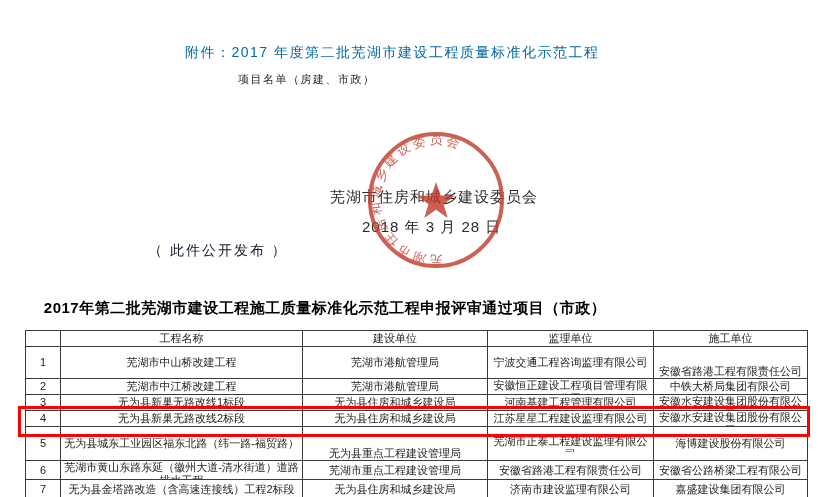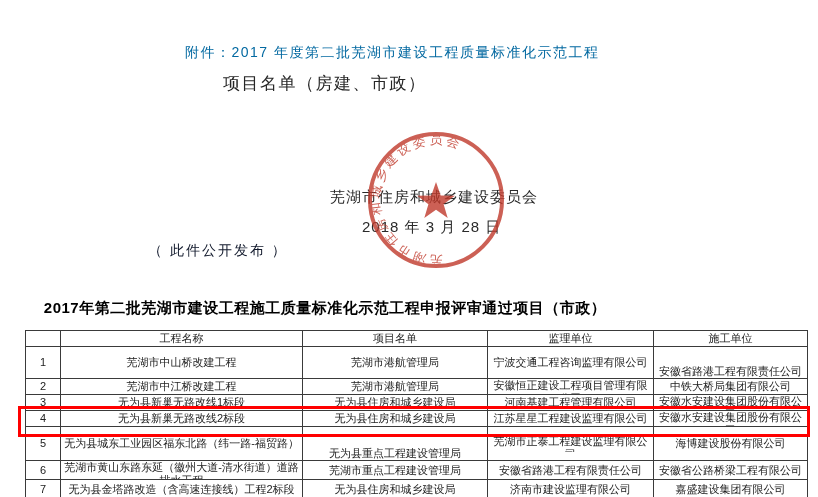--- a/index.html
+++ b/index.html
@@ -1,20 +1,20 @@
 <!DOCTYPE html>
 <html><head>
 <meta charset="utf-8">
 <style>
   html,body{margin:0;padding:0;background:#fff;}
   body{width:818px;height:497px;position:relative;overflow:hidden;
        font-family:"Liberation Sans","DejaVu Sans",sans-serif;color:#1f1f1f;}
   .abs{position:absolute;}
   .doc-line1{left:185px;top:44px;font-size:14px;letter-spacing:1.5px;color:#0369a1;}
-  .doc-line2{left:223px;top:72px;font-size:17px;letter-spacing:1.5px;color:#262626;}
+  .doc-line2{left:238px;top:72px;font-size:11px;letter-spacing:1.5px;color:#262626;}
   .issuer{left:330px;top:188px;font-size:15px;letter-spacing:1px;color:#2a2a2a;z-index:1;}
   .issue-date{left:362px;top:218px;font-size:15px;letter-spacing:1px;color:#2a2a2a;z-index:1;}
   .public-note{left:148px;top:242px;font-size:14px;letter-spacing:2px;color:#0f172a;}
   .seal{left:358px;top:122px;width:156px;height:156px;z-index:2;opacity:.8;}
   .tbl-title{left:0;top:299px;width:650px;text-align:center;font-size:15px;
              font-weight:bold;color:#000;letter-spacing:.5px;}
   table.main{position:absolute;left:25px;top:330px;width:782px;border-collapse:collapse;
              table-layout:fixed;font-size:11px;color:#222;}
   table.main th,table.main td{border:1px solid #3a3a3a;padding:0 3px;text-align:center;
              vertical-align:middle;font-weight:normal;}
@@ -52,21 +52,21 @@
     <col style="width:35px">
       <col style="width:242px">
       <col style="width:185px">
     <col style="width:166px">
       <col style="width:154px">
   </colgroup>
   <thead>
     <tr>
       <th></th>
       <th>工程名称</th>
-      <th>项目名单</th>
+      <th>建设单位</th>
       <th>监理单位</th>
       <th>施工单位</th>
     </tr>
   </thead>
   <tbody>
       <tr style="height: 16px;">
         <td>
           <div class="clip" style="max-height: 15px;">1</div>
         </td>
         <td>

